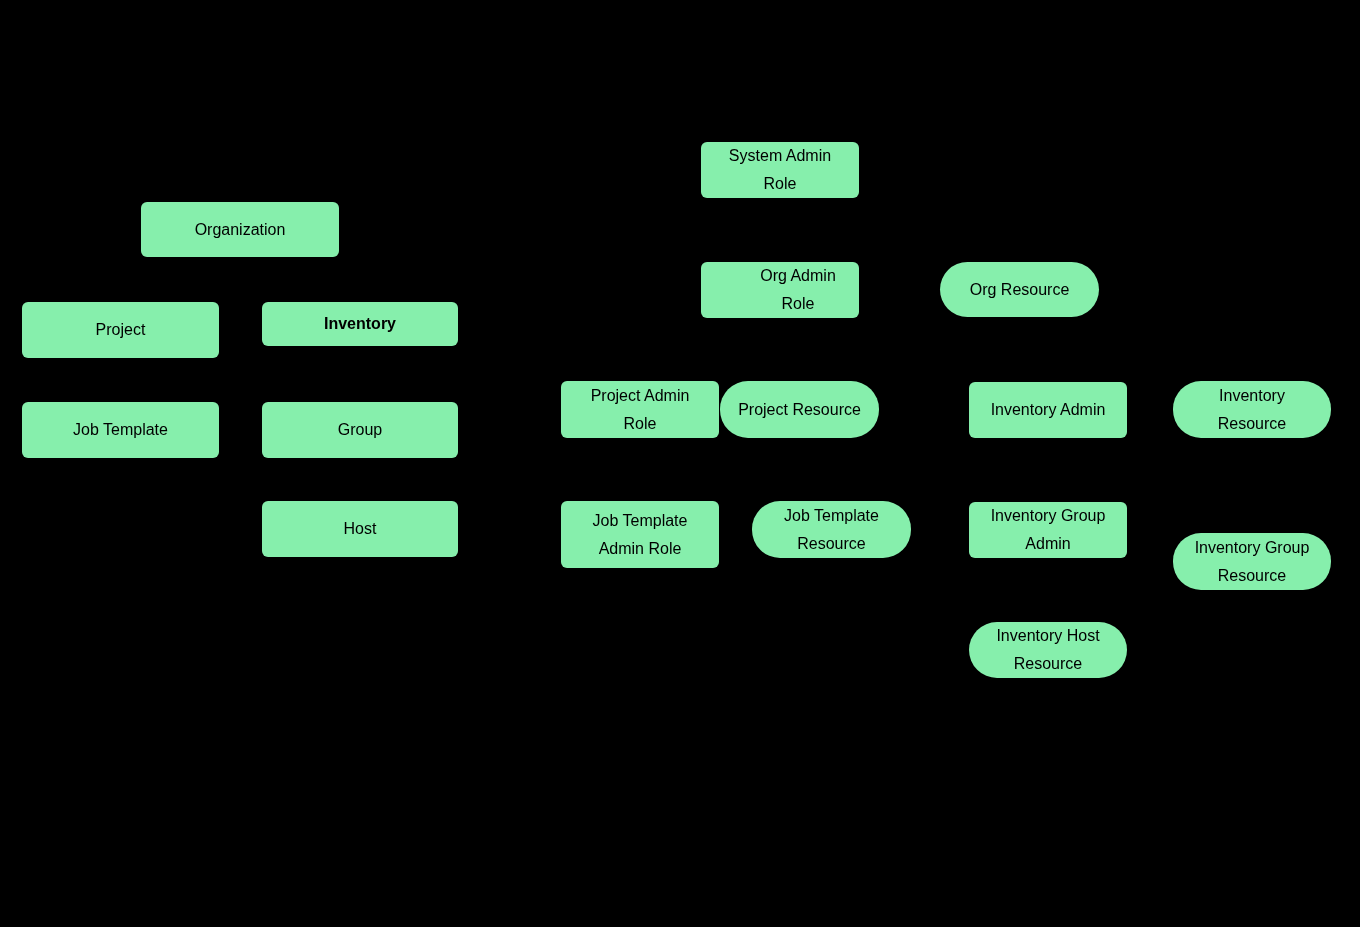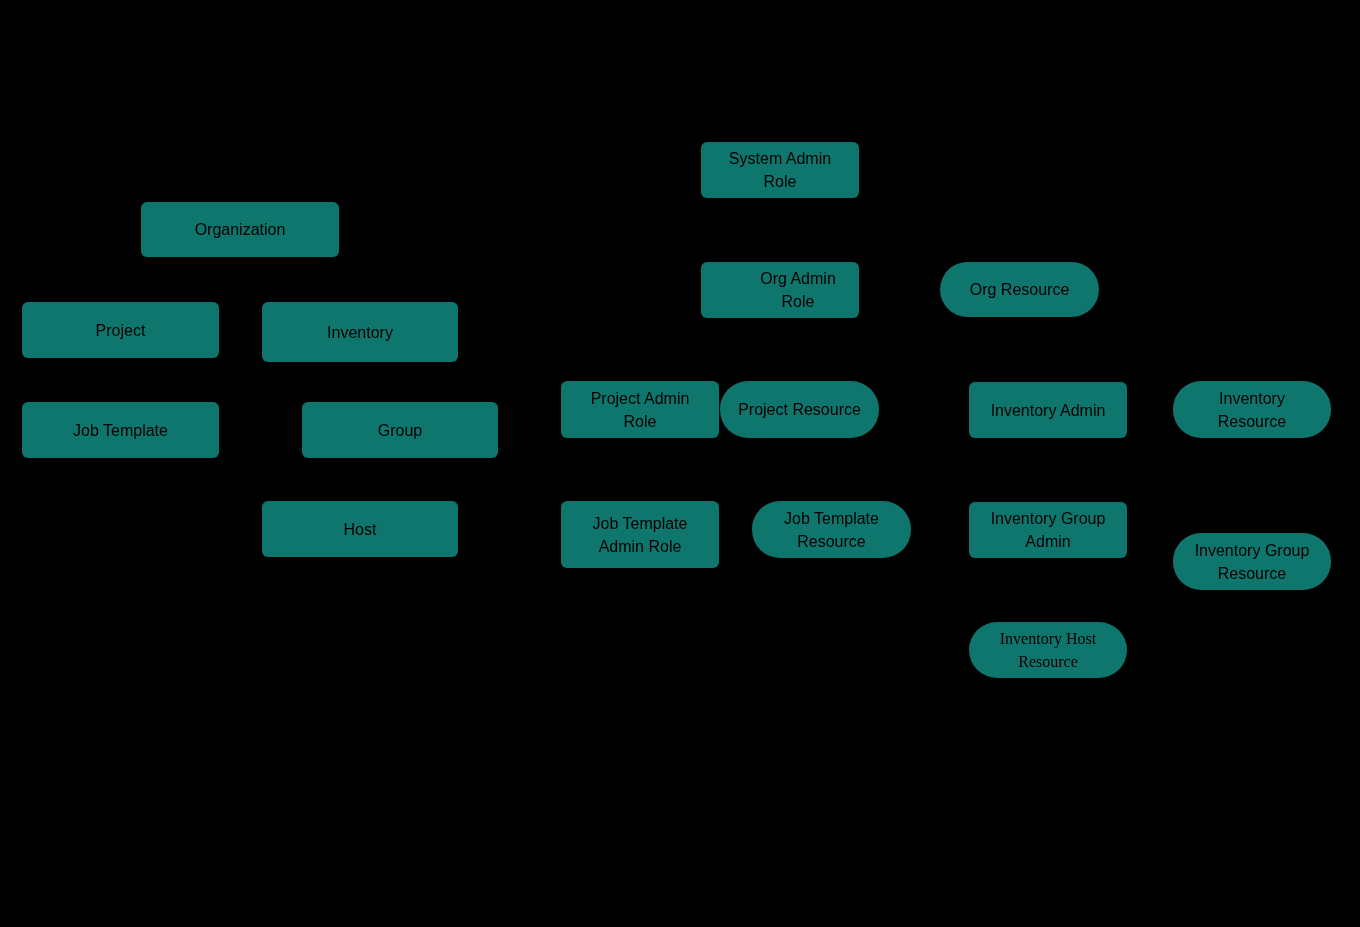--- a/index.html
+++ b/index.html
@@ -10,53 +10,53 @@
   .canvas {
     position: relative;
     width: 1360px;
     height: 927px;
     background: #000000;
     overflow: hidden;
     font-family: "Liberation Sans", sans-serif;
   }
   .node {
     position: absolute;
-    background: #0f766e;
+    background: #86efac;
     color: #000000;
     display: flex;
     align-items: center;
     justify-content: center;
     text-align: center;
     font-size: 16px;
-    line-height: 23px;
+    line-height: 28px;
     box-sizing: border-box;
     padding: 0 12px;
   }
   .rect {
     border-radius: 6px;
   }
   .stadium {
     border-radius: 28px;
     padding: 6px 18px;
   }
 </style>
 </head>
 <body>
 
 <div class="canvas">
 
   <div class="node rect" style="left:141px; top:202px; width:198px; height:55px;">Organization</div>
 
   <div class="node rect" style="left:22px; top:302px; width:197px; height:56px;">Project</div>
 
-  <div class="node rect" style="left:262px; top:302px; width:196px; height:60px;">Inventory</div>
+  <div class="node rect" style="left:262px; top:302px; width:196px; height:44px;font-weight:bold;">Inventory</div>
 
   <div class="node rect" style="left:22px; top:402px; width:197px; height:56px;">Job Template</div>
 
-  <div class="node rect" style="left:262px; top:402px; width:196px; height:56px;margin-left:40px;">Group</div>
+  <div class="node rect" style="left:262px; top:402px; width:196px; height:56px;">Group</div>
 
   <div class="node rect" style="left:262px; top:501px; width:196px; height:56px;">Host</div>
 
   <div class="node rect" style="left:701px; top:142px; width:158px; height:56px;">System Admin Role</div>
 
   <div class="node rect" style="left:701px; top:262px; width:158px; height:56px;padding-left:48px;">Org Admin Role</div>
 
   <div class="node stadium" style="left:940px; top:262px; width:159px; height:55px;">Org Resource</div>
 
   <div class="node rect" style="left:561px; top:381px; width:158px; height:57px;">Project Admin Role</div>
@@ -68,15 +68,15 @@
   <div class="node stadium" style="left:1173px; top:381px; width:158px; height:57px;">Inventory Resource</div>
 
   <div class="node rect" style="left:561px; top:501px; width:158px; height:67px;">Job Template Admin Role</div>
 
   <div class="node stadium" style="left:752px; top:501px; width:159px; height:57px;">Job Template Resource</div>
 
   <div class="node rect" style="left:969px; top:502px; width:158px; height:56px;">Inventory Group Admin</div>
 
   <div class="node stadium" style="left:1173px; top:501px; width:158px; height:57px;margin-top:32px;">Inventory Group Resource</div>
 
-  <div class="node stadium" style="left:969px; top:622px; width:158px; height:56px;font-family:Liberation Serif, serif;">Inventory Host Resource</div>
+  <div class="node stadium" style="left:969px; top:622px; width:158px; height:56px;">Inventory Host Resource</div>
 
 </div>
 
 </body></html>

